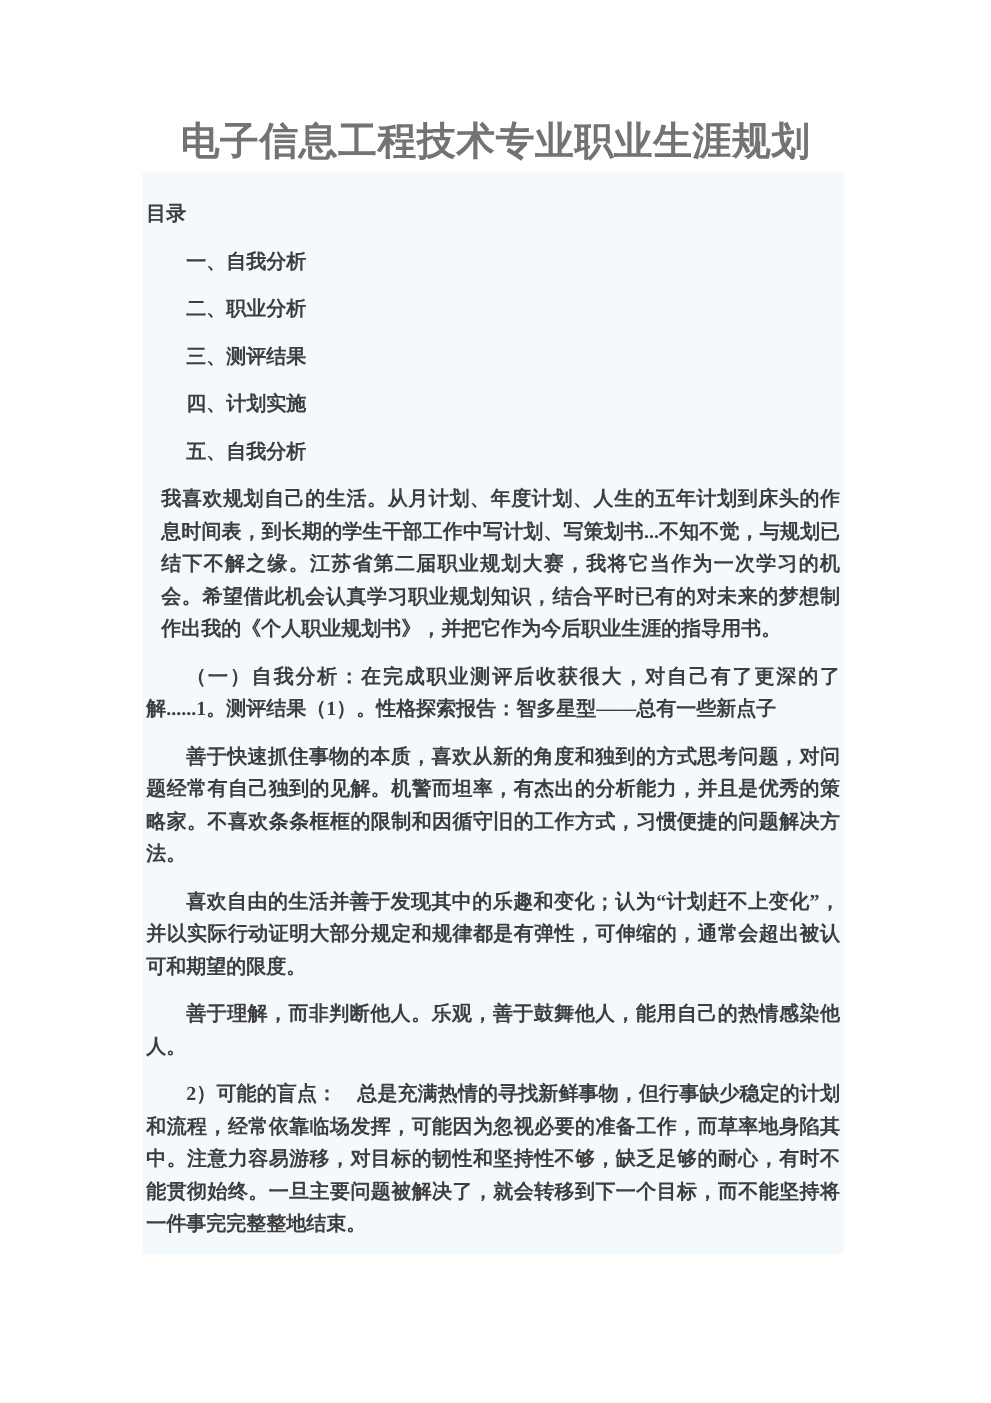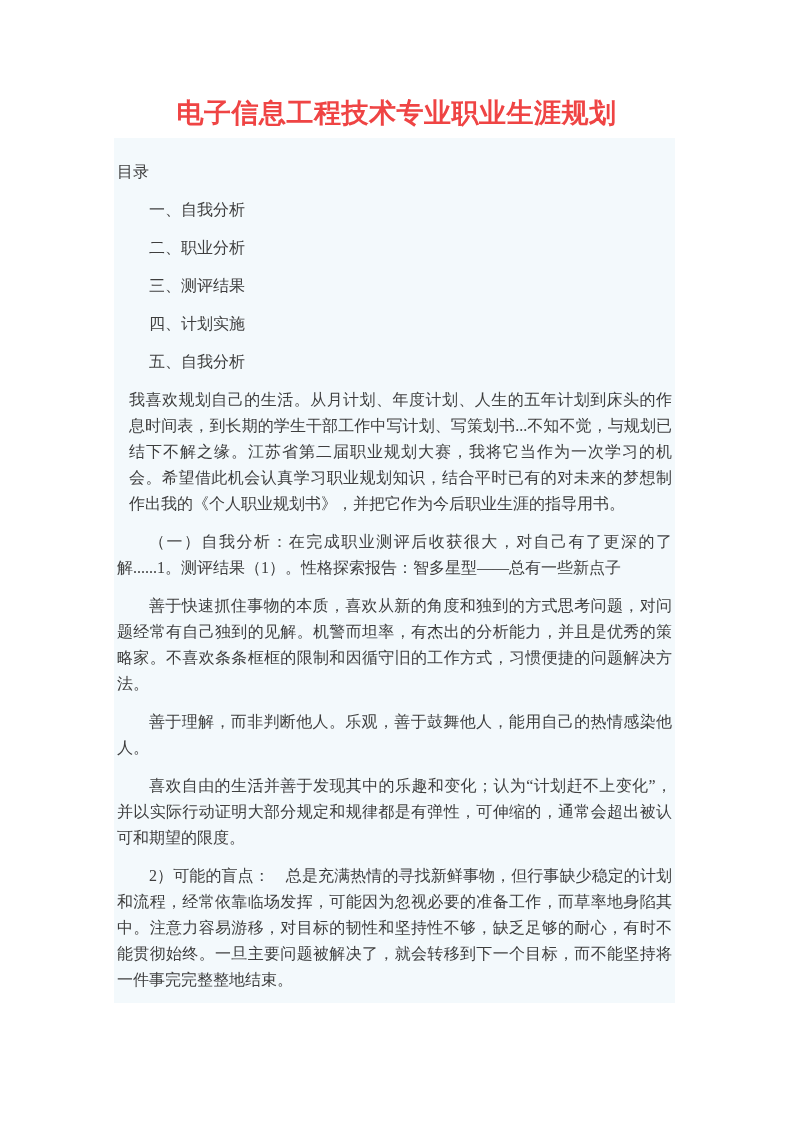--- a/index.html
+++ b/index.html
@@ -17,39 +17,39 @@
     background: #ffffff;
   }
   .doc-title {
     position: absolute;
     top: 96px;
     left: 0;
     width: 100%;
     text-align: center;
     font-family: "Liberation Sans", "DejaVu Sans", sans-serif;
     font-weight: 700;
-    font-size: 27px;
+    font-size: 31px;
     line-height: 34px;
-    color: #ef4444;
+    color: #737373;
     letter-spacing: 0.5px;
   }
   .content {
     position: absolute;
     left: 114px;
     top: 138px;
     width: 561px;
     min-height: 864px;
     background: #f3f9fc;
     padding: 21px 3px 10px 3px;
     font-size: 16px;
     line-height: 26px;
     color: #3e3e3e;
     text-align: justify;
   }
-  .content p { margin: 0 0 12px 0; }
+  .content p { margin: 0 0 12px 0; font-weight: bold; }
   .toc-heading { text-indent: 0; }
   .toc-item { text-indent: 2em; }
   .para { text-indent: 2em; }
   .para.no-indent { text-indent: 0; margin-left: 12px; }
   .content p:last-child { margin-bottom: 0; }
 </style>
 </head>
 <body>
 
 <div class="page">
@@ -70,20 +70,20 @@
 
     <p class="toc-item">五、自我分析</p>
 
     <p class="para no-indent">我喜欢规划自己的生活。从月计划、年度计划、人生的五年计划到床头的作息时间表，到长期的学生干部工作中写计划、写策划书...不知不觉，与规划已结下不解之缘。江苏省第二届职业规划大赛，我将它当作为一次学习的机会。希望借此机会认真学习职业规划知识，结合平时已有的对未来的梦想制作出我的《个人职业规划书》，并把它作为今后职业生涯的指导用书。</p>
 
     <p class="para">（一）自我分析：在完成职业测评后收获很大，对自己有了更深的了解......1。测评结果（1）。性格探索报告：智多星型——总有一些新点子</p>
 
 
     <p class="para">善于快速抓住事物的本质，喜欢从新的角度和独到的方式思考问题，对问题经常有自己独到的见解。机警而坦率，有杰出的分析能力，并且是优秀的策略家。不喜欢条条框框的限制和因循守旧的工作方式，习惯便捷的问题解决方法。</p>
 
+    <p class="para">喜欢自由的生活并善于发现其中的乐趣和变化；认为“计划赶不上变化”，并以实际行动证明大部分规定和规律都是有弹性，可伸缩的，通常会超出被认可和期望的限度。</p>
+
     <p class="para">善于理解，而非判断他人。乐观，善于鼓舞他人，能用自己的热情感染他人。</p>
-
-    <p class="para">喜欢自由的生活并善于发现其中的乐趣和变化；认为“计划赶不上变化”，并以实际行动证明大部分规定和规律都是有弹性，可伸缩的，通常会超出被认可和期望的限度。</p>
 
     <p class="para">2）可能的盲点：　总是充满热情的寻找新鲜事物，但行事缺少稳定的计划和流程，经常依靠临场发挥，可能因为忽视必要的准备工作，而草率地身陷其中。注意力容易游移，对目标的韧性和坚持性不够，缺乏足够的耐心，有时不能贯彻始终。一旦主要问题被解决了，就会转移到下一个目标，而不能坚持将一件事完完整整地结束。</p>
 
   </div>
 </div>
 
 </body></html>

